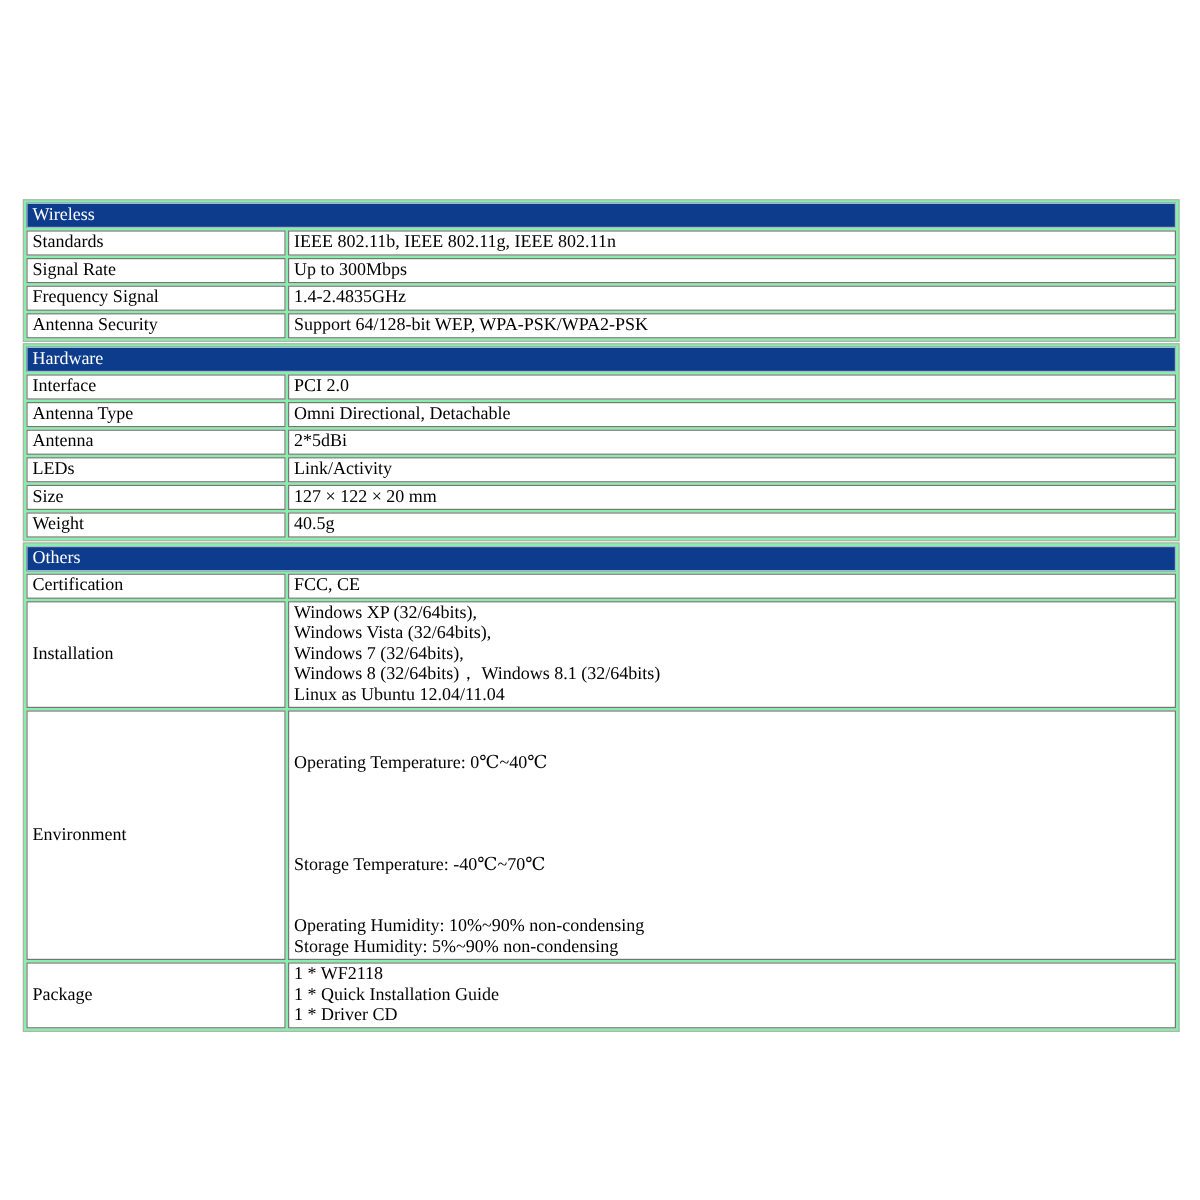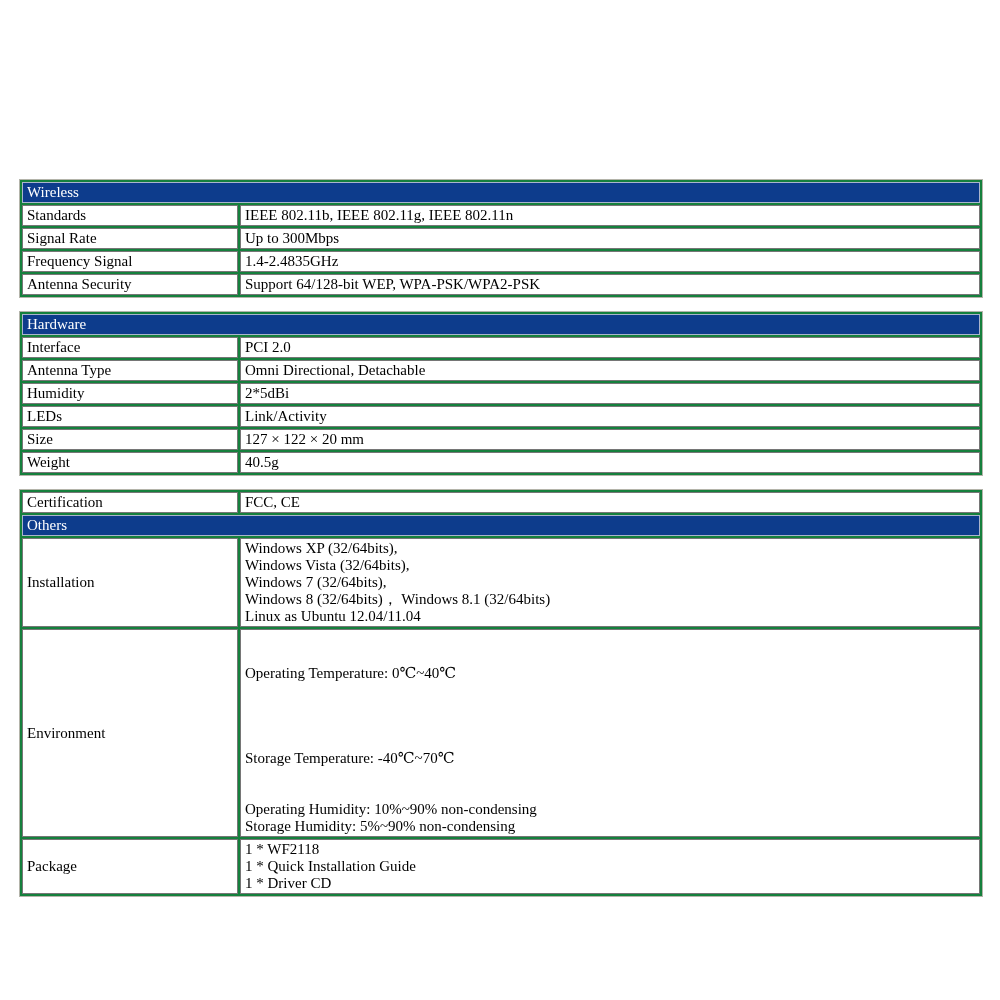--- a/index.html
+++ b/index.html
@@ -16,22 +16,22 @@
     left: 19px;
     top: 166px;
     width: 964px;
   }
   table.spec {
     width: 100%;
     table-layout: fixed;
     border-collapse: separate;
     border-spacing: 2px;
     border: 1px solid #b4b4aa;
-    background: #15803d;
-    margin: 13px 0 1px 0;
+    background: #86efac;
+    margin: 0 0 1px 0;
     font-size: 15px;
     line-height: 17px;
   }
   table.spec col.c-label { width: 216px; }
   td.hdr {
     background: var(--header-bg, #0d3c8c);
     color: var(--header-text, #ffffff);
     border: 1px solid #aab4cc;
     padding: 1px 4px;
     font-size: 15px;
@@ -93,21 +93,21 @@
     </tr>
     <tr>
       <td class="lbl">Interface</td>
       <td class="val">PCI 2.0</td>
     </tr>
     <tr>
       <td class="lbl">Antenna Type</td>
       <td class="val">Omni Directional, Detachable</td>
     </tr>
     <tr>
-      <td class="lbl">Humidity</td>
+      <td class="lbl">Antenna</td>
       <td class="val">2*5dBi</td>
     </tr>
     <tr>
       <td class="lbl">LEDs</td>
       <td class="val">Link/Activity</td>
     </tr>
     <tr>
       <td class="lbl">Size</td>
       <td class="val">127 × 122 × 20 mm</td>
     </tr>
@@ -118,25 +118,25 @@
   </tbody>
     </table>
 
   <table class="spec">
     <colgroup>
         <col class="c-label">
         <col class="c-value">
       </colgroup>
     <tbody>
         <tr>
+      <td class="hdr" colspan="2">Others</td>
+    </tr>
+    <tr>
       <td class="lbl">Certification</td>
       <td class="val">FCC, CE</td>
-    </tr>
-    <tr>
-      <td class="hdr" colspan="2">Others</td>
     </tr>
     <tr>
       <td class="lbl">Installation</td>
       <td class="val">Windows XP (32/64bits),
 Windows Vista (32/64bits),
 Windows 7 (32/64bits),
 Windows 8 (32/64bits)， Windows 8.1 (32/64bits)
 Linux as Ubuntu 12.04/11.04</td>
     </tr>
     <tr>

